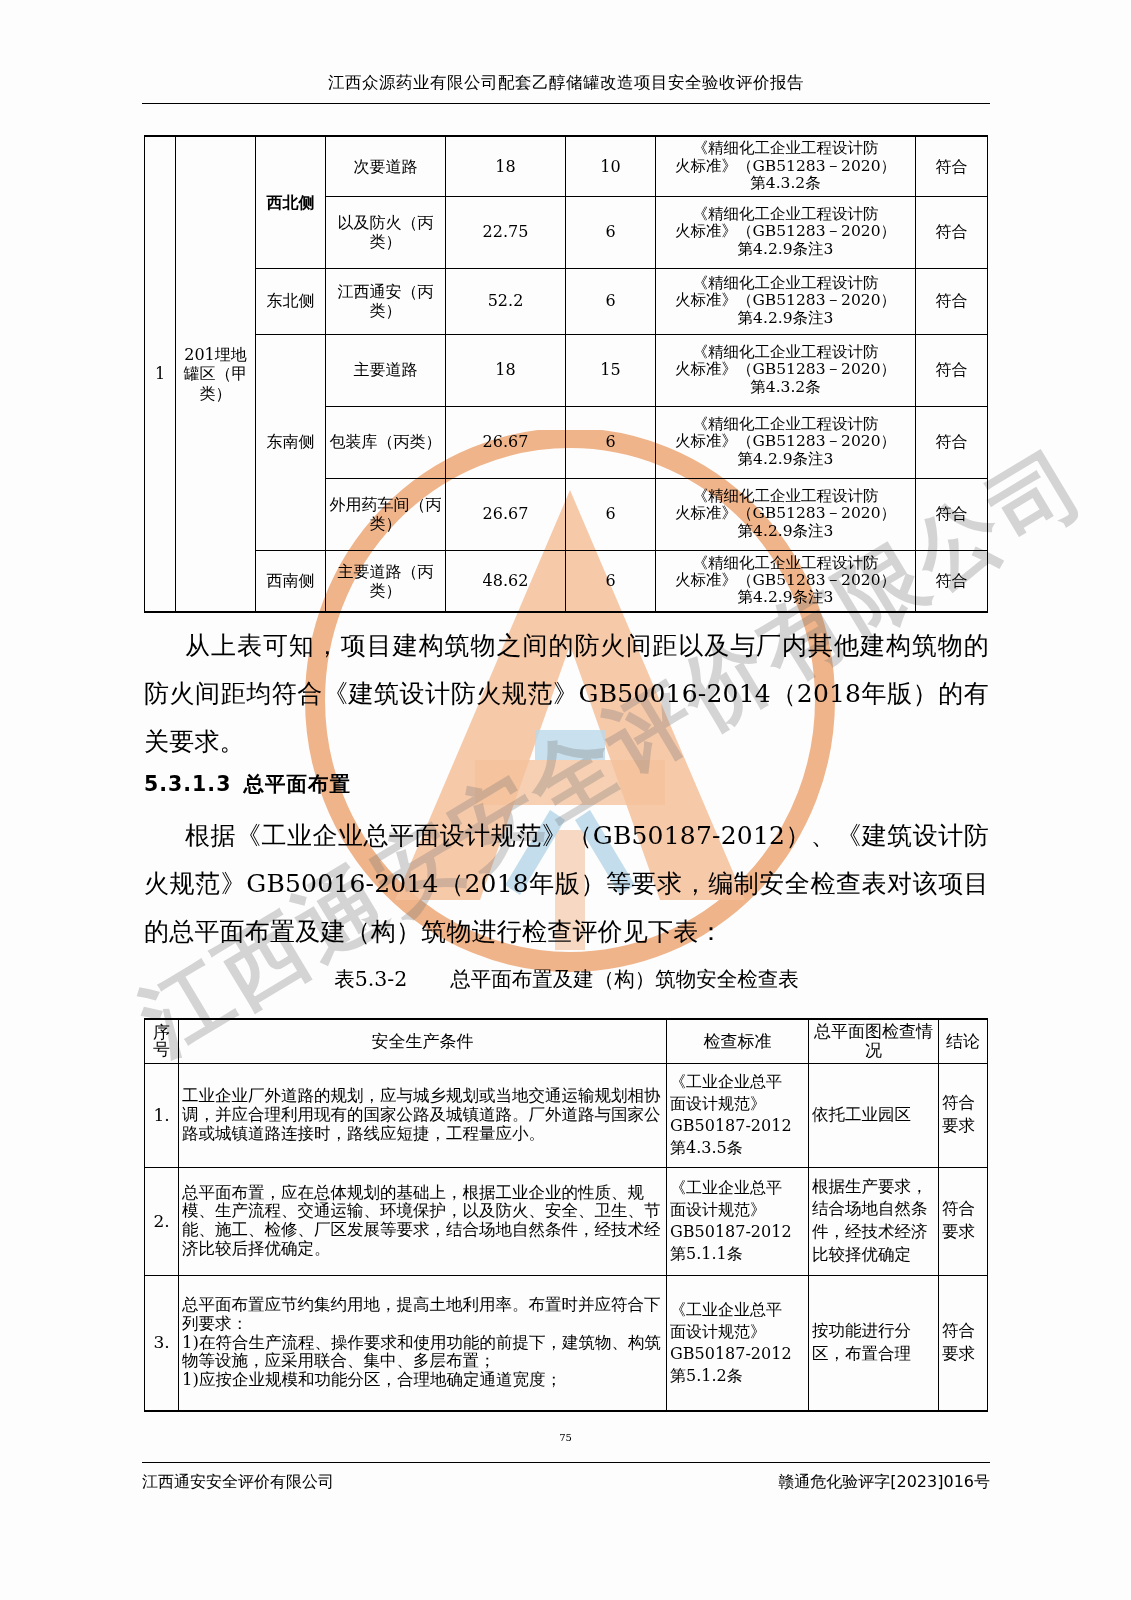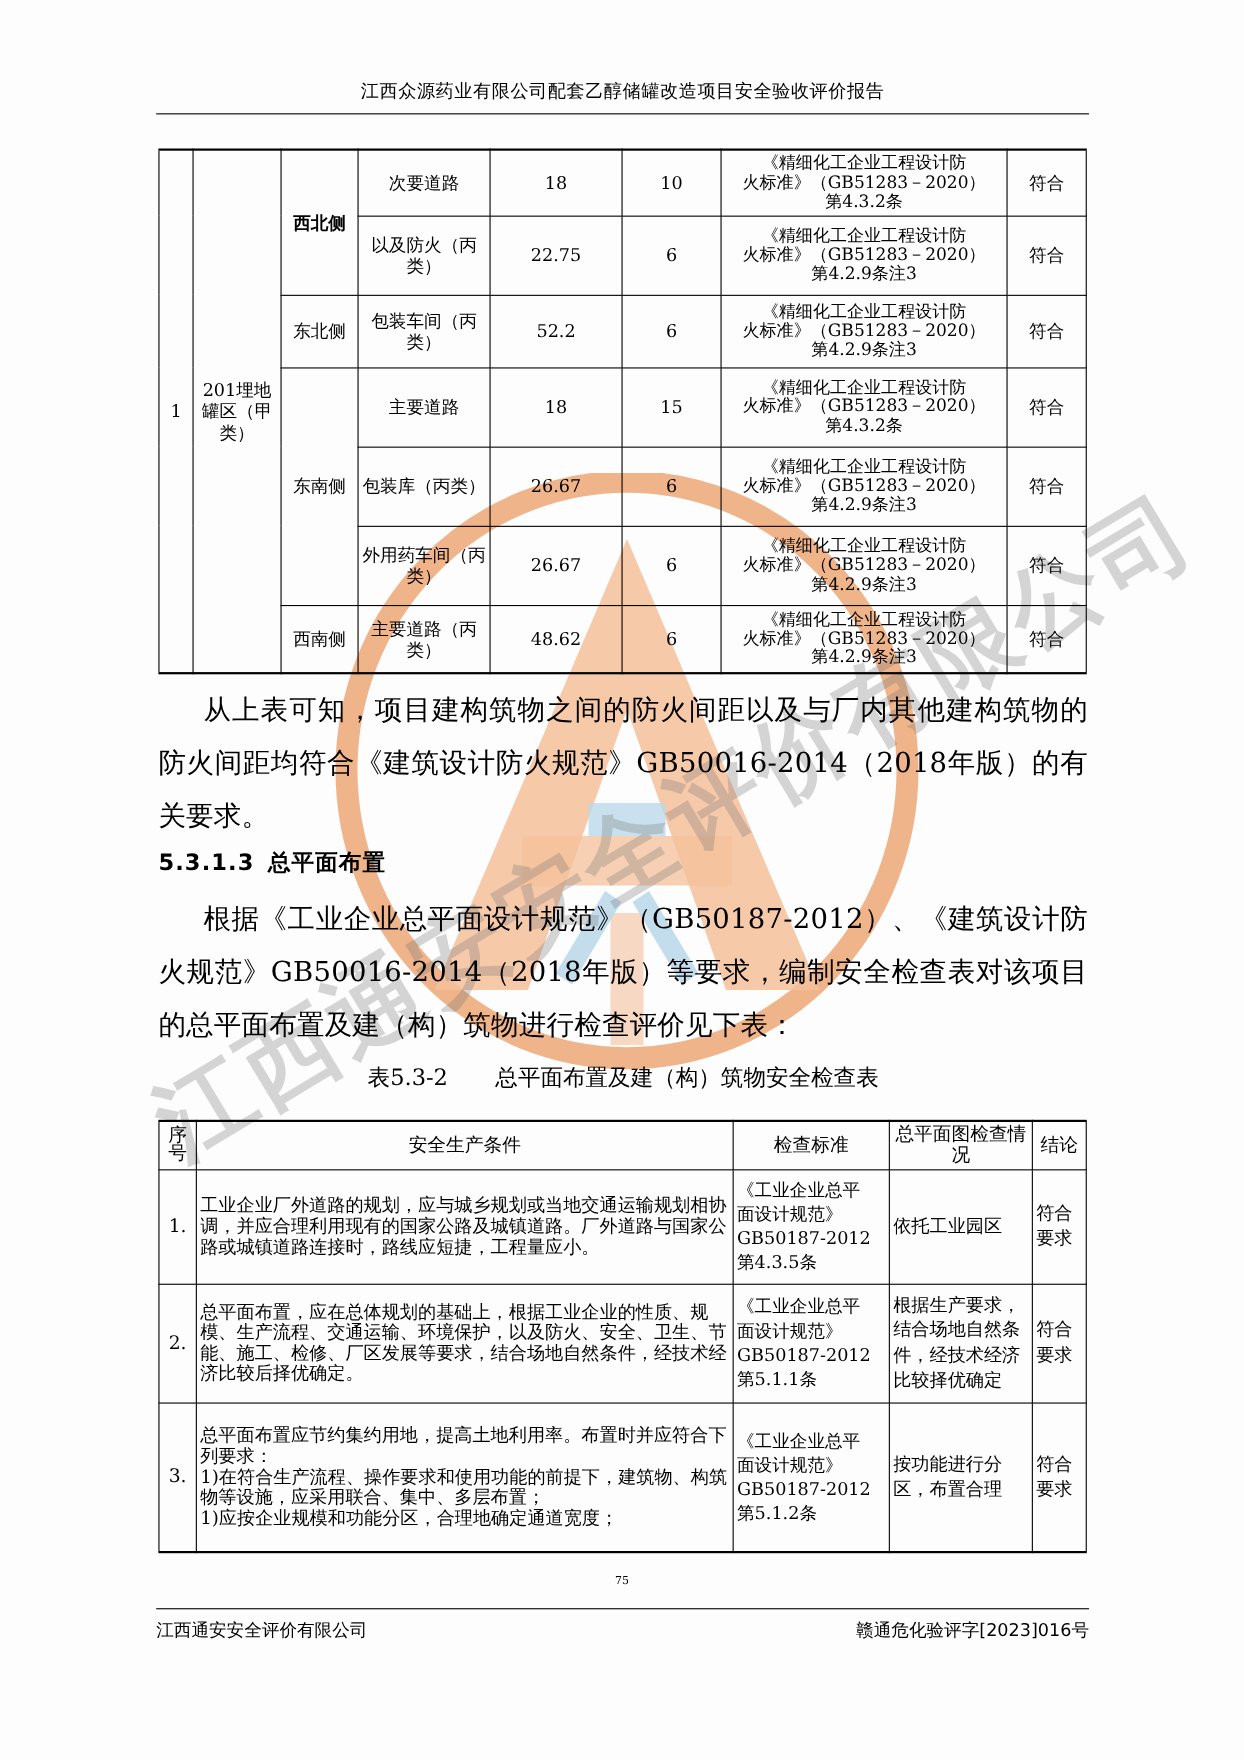--- a/index.html
+++ b/index.html
@@ -245,21 +245,21 @@
             <td class="num" style="line-height: 1.2;">6</td>
             <td class="std">
               <div>《精细化工企业工程设计防</div>
               <div>火标准》（GB51283－2020）</div>
               <div>第4.2.9条注3</div>
             </td>
             <td style="line-height: 1.2;">符合</td>
           </tr>
           <tr style="height: 66px;">
             <td rowspan="1" style="line-height: 1.2;">东北侧</td>
-            <td style="line-height: 1.2;">包装车间（丙类）</td>
+            <td style="line-height: 1.2;">江西通安（丙类）</td>
             <td class="num" style="line-height: 1.2;">52.2</td>
             <td class="num" style="line-height: 1.2;">6</td>
             <td class="std">
               <div>《精细化工企业工程设计防</div>
               <div>火标准》（GB51283－2020）</div>
               <div>第4.2.9条注3</div>
             </td>
             <td style="line-height: 1.2;">符合</td>
           </tr>
           <tr style="height: 72px;">

